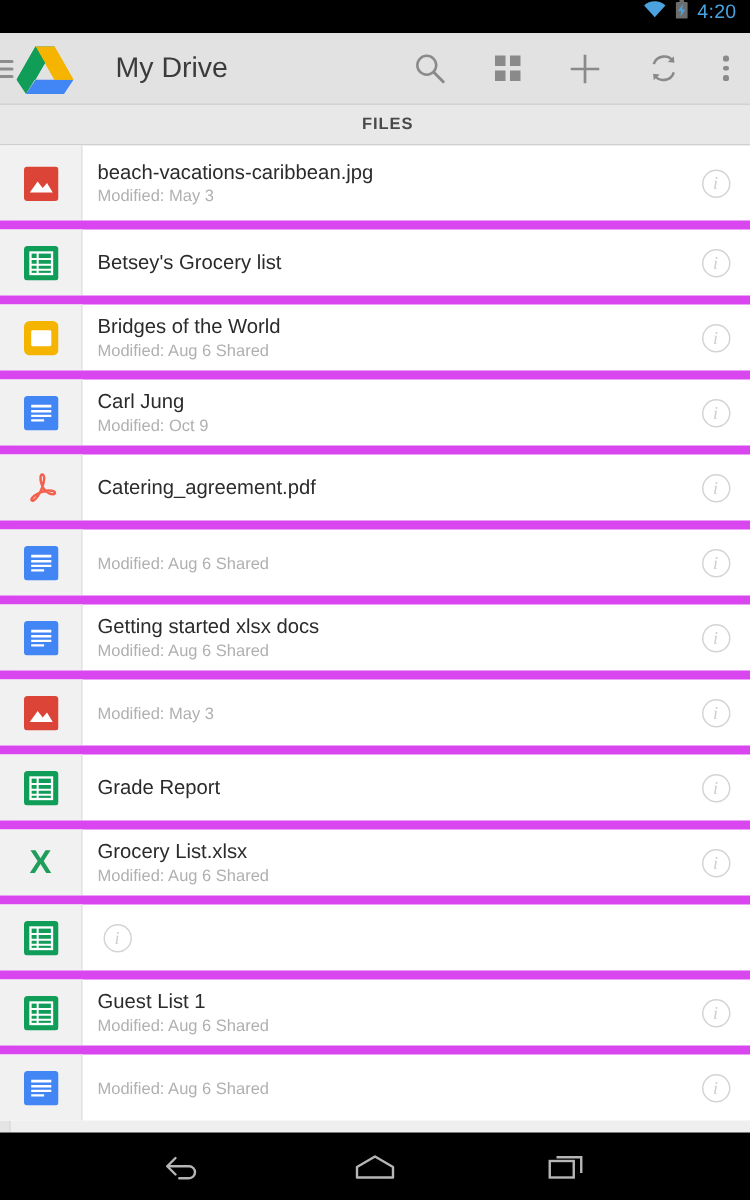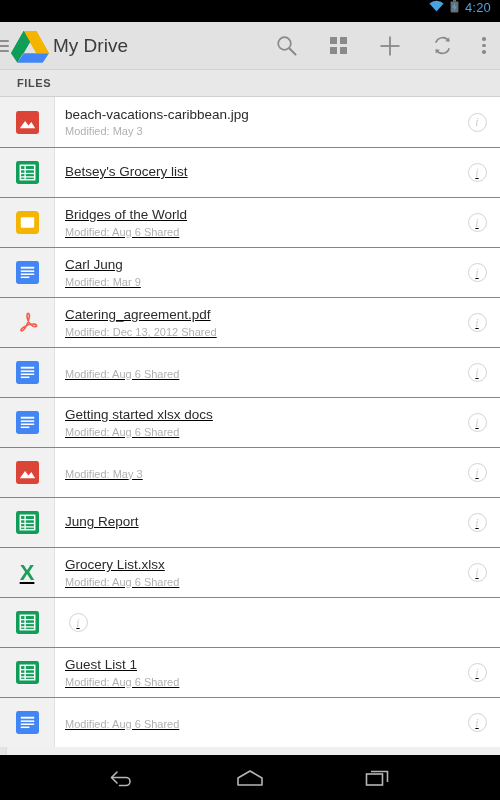--- a/index.html
+++ b/index.html
@@ -23,58 +23,58 @@
   
   .actionbar {
     height:48px; background:#e2e2e2;
     border-bottom:1px solid #d2d2d2;
     display:flex; align-items:center;
     position:relative;
   }
   .hamburger { width:13px; margin-left:-4px; display:flex; flex-direction:column; gap:3px; flex:none; }
   .hamburger i { display:block; height:2px; background:#8d8d8d; border-radius:1px; }
   .drive-logo { width:38px; height:34px; flex:none; margin-left:2px; }
-  .ab-title { font-size:19px; color:#3c3c3c; margin-left:4px; white-space:nowrap; }
+  .ab-title { font-size:19px; color:#3c3c3c; margin-left:28px; white-space:nowrap; }
   .ab-actions { margin-left:auto; display:flex; align-items:center; height:100%; }
   .ab-btn {
     width:52px; height:48px; display:flex;
     align-items:center; justify-content:center;
     cursor:pointer;
   }
   .ab-btn:last-child { width:32px; }
   .grid-icon { display:grid; grid-template-columns:7px 7px; grid-template-rows:7px 7px; gap:3px; }
   .grid-icon i { background:#8a8a8a; display:block; }
   .dots { display:flex; flex-direction:column; gap:3px; align-items:center; }
   .dots i { width:3.5px; height:3.5px; background:#8a8a8a; border-radius:50%; display:block; }
 
   
   .tabstrip {
     height:27px; background:#e8e8e8;
     border-bottom:1px solid #cfcfcf;
-    display:flex; align-items:center;
+    display:flex; align-items:center;justify-content:center;
   }
   .tab-label {
     font-size:11px; font-weight:bold; color:#4a4a4a;
     letter-spacing:.6px; margin-left:17px;
   }
 
   
   .listwrap {
     position:absolute; top:97px; left:0; right:0; bottom:45px;
     background:#efefef; overflow:hidden;
   }
   .scrolltrack {
     position:absolute; left:0; top:0; bottom:0; width:7px;
     background:#e4e4e4; border-right:1px solid #dcdcdc;
   }
   .row {
     position:relative; height:50px; display:flex; align-items:stretch;
     background:#fff; cursor:pointer;
   }
-  .row + .row { border-top:1px solid #d946ef;text-decoration:underline; }
+  .row + .row { border-top:6px solid #d946ef; }
   .iconcell {
     width:55px; flex:none; background:#f1f1f1;
     border-right:1px solid #e2e2e2;
     display:flex; align-items:center; justify-content:center;
   }
   .row:first-child .iconcell { background:#f1f1f1; }
   .textcell {
     flex:1; min-width:0; display:flex; flex-direction:column;
     justify-content:center; padding-left:10px; padding-right:6px;
   }
@@ -244,35 +244,34 @@
             <svg class="ficon" viewBox="0 0 24 24">
               <rect width="24" height="24" rx="2.5" fill="#4285f4"></rect>
               <line x1="5" y1="7" x2="19" y2="7" stroke="#fff" stroke-width="2"></line>
               <line x1="5" y1="10.6" x2="19" y2="10.6" stroke="#fff" stroke-width="1.6"></line>
               <line x1="5" y1="13.8" x2="19" y2="13.8" stroke="#fff" stroke-width="1.6"></line>
               <line x1="5" y1="17" x2="14" y2="17" stroke="#fff" stroke-width="1.6"></line>
             </svg>
           </div>
           <div class="textcell">
             <div class="fname">Carl Jung</div>
-            <div class="fmeta">Modified: Mar 9</div>
+            <div class="fmeta">Modified: Oct 9</div>
           </div>
           <div class="infocell">
             <span class="info-icon">i</span>
           </div>
         </div>
         <div class="row">
           <div class="iconcell">
             <svg class="ficon" viewBox="0 0 24 24">
               <path d="M12.6 2.5 c1.2 0 1.6 1.6 1.4 3.4 c-0.4 3.6 -2.4 8.6 -4.4 11.6 c-1.6 2.4 -3.4 3.8 -4.2 3 c-0.8 -0.8 0.6 -2.6 3.4 -4.2 c3 -1.7 7.6 -3 10.4 -2.6 c1.8 0.26 2.6 1 2.3 1.8 c-0.4 1 -2.2 1 -4 0.1 c-2.4 -1.2 -4.8 -4.2 -5.6 -7.6 C11.2 5.2 11.4 2.5 12.6 2.5 Z" fill="none" stroke="#f4604c" stroke-width="1.7" stroke-linejoin="round"></path>
             </svg>
           </div>
           <div class="textcell">
             <div class="fname">Catering_agreement.pdf</div>
-            <div class="fmeta">Modified: Dec 13, 2012  Shared</div>
           </div>
           <div class="infocell">
             <span class="info-icon">i</span>
           </div>
         </div>
         <div class="row">
           <div class="iconcell">
             <svg class="ficon" viewBox="0 0 24 24">
               <rect width="24" height="24" rx="2.5" fill="#4285f4"></rect>
               <line x1="5" y1="7" x2="19" y2="7" stroke="#fff" stroke-width="2"></line>
@@ -325,21 +324,21 @@
             <svg class="ficon" viewBox="0 0 24 24">
               <rect width="24" height="24" rx="2.5" fill="#0f9d58"></rect>
               <rect x="4.5" y="4.5" width="15" height="15" fill="none" stroke="#fff" stroke-width="1.6"></rect>
               <line x1="4.5" y1="9" x2="19.5" y2="9" stroke="#fff" stroke-width="1.4"></line>
               <line x1="4.5" y1="13" x2="19.5" y2="13" stroke="#fff" stroke-width="1.4"></line>
               <line x1="4.5" y1="16.6" x2="19.5" y2="16.6" stroke="#fff" stroke-width="1.4"></line>
               <line x1="9.5" y1="4.5" x2="9.5" y2="19.5" stroke="#fff" stroke-width="1.4"></line>
             </svg>
           </div>
           <div class="textcell">
-            <div class="fname">Jung Report</div>
+            <div class="fname">Grade Report</div>
           </div>
           <div class="infocell">
             <span class="info-icon">i</span>
           </div>
         </div>
         <div class="row">
           <div class="iconcell">
             <span class="xlsx-glyph">X</span>
           </div>
           <div class="textcell">

